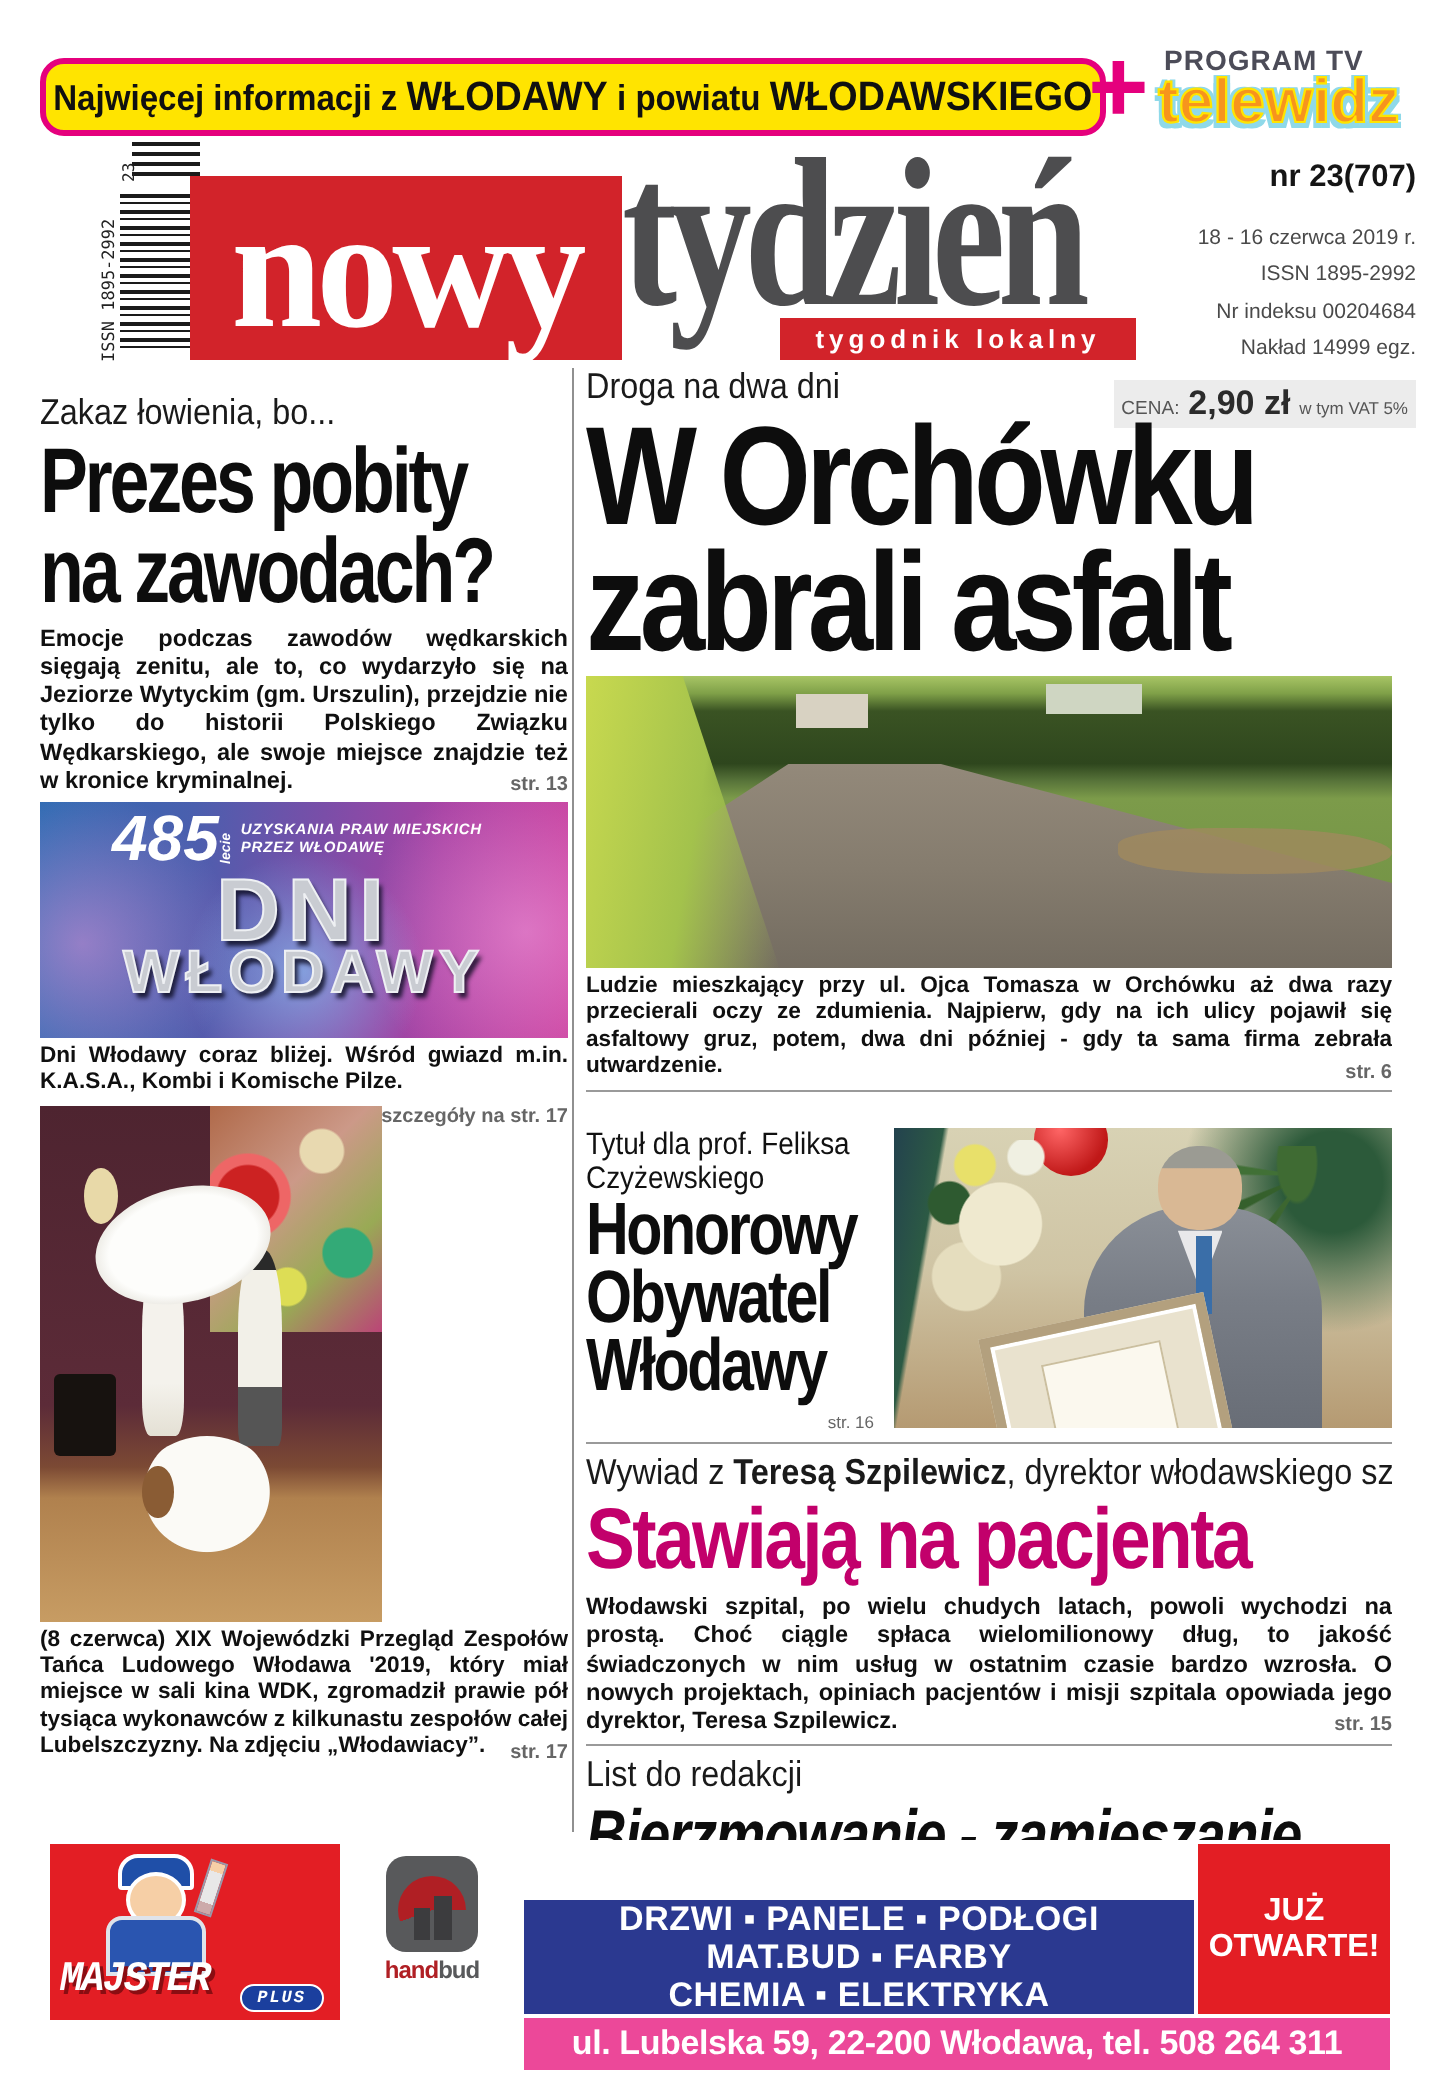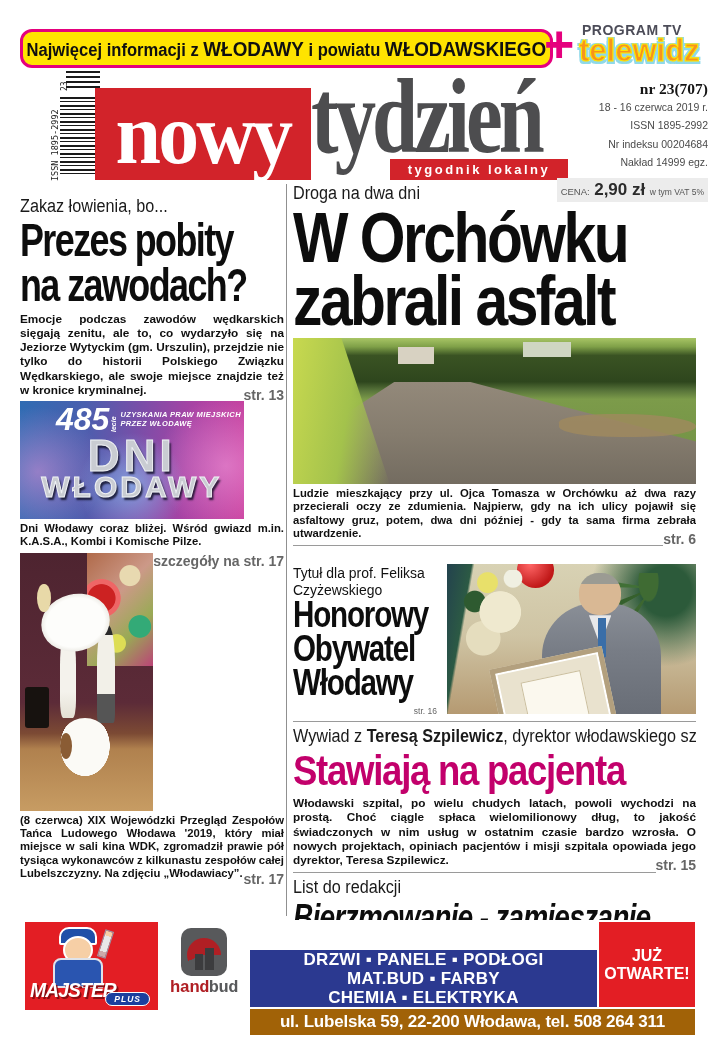--- a/index.html
+++ b/index.html
@@ -35,36 +35,36 @@
   
   .mast-red{position:absolute;left:95px;top:88px;width:216px;height:92px;background:#D2232A;
     display:flex;align-items:center;justify-content:center;}
   .mast-red span{font-family:"Liberation Serif",serif;font-weight:bold;color:#fff;font-size:86px;
     letter-spacing:-3px;transform:scaleX(.95);line-height:70px;}
   .mast-t2{position:absolute;left:311px;top:64px;font-family:"Liberation Serif",serif;font-weight:bold;
     color:#4D4D4F;font-size:106px;line-height:106px;letter-spacing:-5px;transform:scaleX(.78);transform-origin:0 0;white-space:nowrap;}
   .mast-strip{position:absolute;left:390px;top:159px;width:178px;height:21px;background:#D2232A;
     color:#fff;font-weight:bold;font-size:13px;letter-spacing:2.5px;text-align:center;line-height:21px;}
   .mast-info{position:absolute;right:8px;top:80px;width:170px;text-align:right;}
-  .mi-issue{font-weight:bold;font-size:15.5px;color:#151515;margin-bottom:0;font-family:Liberation Serif, serif;}
+  .mi-issue{font-weight:bold;font-size:15.5px;color:#151515;margin-bottom:12px;}
   .mi-line{font-size:10.5px;color:#4a4a4a;line-height:1.75;}
   .mi-price{display:inline-block;background:#ececec;margin-top:6px;padding:2px 4px;}
   .mi-price .lbl{font-size:9.5px;color:#555;}
   .mi-price .val{font-size:17px;font-weight:bold;color:#2b2b2b;}
   .mi-price .vat{font-size:8.5px;color:#555;}
 
   
   .vdiv{position:absolute;left:286px;top:184px;width:1px;height:732px;background:#909090;}
   .colL{position:absolute;left:20px;top:196px;width:264px;height:736px;overflow:hidden;}
   .colR{position:absolute;left:293px;top:183px;width:403px;height:737px;overflow:hidden;}
 
   .kicker{font-size:18px;color:#1a1a1a;transform:scaleX(.9);transform-origin:0 0;white-space:nowrap;line-height:20px;}
   .hl{font-weight:bold;color:#0d0d0d;}
   .hl .line{display:block;transform-origin:0 50%;white-space:nowrap;}
-  .pref{font-size:14px;color:#666;float:right;margin-top:4px;}
+  .pref{font-size:10px;color:#666;float:right;margin-top:4px;}
   .lead{font-weight:bold;font-size:11.8px;line-height:1.2;text-align:justify;color:#101010;margin-top:4px;}
   .capt{font-weight:bold;font-size:11.3px;line-height:1.18;text-align:justify;color:#101010;}
   .hr{border:none;border-top:1px solid #9a9a9a;margin:5px 0 4px 0;}
 
   .hl-prezes{font-size:46px;line-height:45px;letter-spacing:-2px;margin-top:2px;}
   .hl-prezes .line{transform:scaleX(.78);}
   .hl-orch{font-size:70px;line-height:63px;letter-spacing:-3px;margin-top:4px;}
   .hl-orch .line{transform:scaleX(.84);}
   .hl-ludowe{font-size:38px;line-height:40px;letter-spacing:-1px;margin-top:6px;}
   .hl-ludowe .line{transform:scaleX(.79);}
@@ -151,45 +151,45 @@
   
   .hono-row{display:flex;margin-top:18px;}
   .hono-txt{width:154px;flex:none;}
   .hono-kick{font-size:15.5px;line-height:17px;transform:scaleX(.9);transform-origin:0 0;white-space:nowrap;}
   .hono-ref{display:block;text-align:right;font-size:8.5px;color:#666;margin-top:6px;margin-right:10px;}
 
   .szpital-kick b{font-weight:bold;}
 
   
   .ad{position:absolute;left:25px;top:922px;width:670px;height:88px;display:flex;gap:2px;background:#fff;}
-  .ad-majster{position:relative;width:133px;flex:none;background:#E31E24;overflow:hidden;}
+  .ad-majster{position:relative;width:145px;flex:none;background:#E31E24;overflow:hidden;font-family:Liberation Mono, monospace;}
   .m-cap{position:absolute;left:34px;top:5px;width:34px;height:14px;background:#1f4fa8;border-radius:10px 10px 2px 2px;border:2px solid #fff;}
   .m-face{position:absolute;left:38px;top:14px;width:26px;height:24px;background:#f6cfa6;border-radius:50%;border:2px solid #fff;}
   .m-body{position:absolute;left:28px;top:36px;width:46px;height:26px;background:#2a55b0;border-radius:8px 8px 0 0;border:2px solid #dfe3ea;}
   .m-pencil{position:absolute;left:76px;top:8px;width:7px;height:26px;background:linear-gradient(180deg,#f6cfa6 0 18%,#e8e8e8 18% 80%,#caa 80%);transform:rotate(18deg);border:1px solid #99a;}
   .m-name{position:absolute;left:5px;bottom:8px;font-style:italic;font-weight:bold;font-size:21px;color:#fff;
       letter-spacing:-1px;text-shadow:2px 2px 0 #8a0d12;transform:scaleX(.92);transform-origin:0 100%;}
   .m-plus{position:absolute;right:8px;bottom:4px;background:#1b3f9e;color:#fff;font-style:italic;font-weight:bold;
       font-size:8.5px;padding:1px 8px;border-radius:7px;border:1px solid #fff;letter-spacing:1px;}
   .ad-handbud{width:88px;flex:none;background:#fff;text-align:center;}
   .hb-logo{position:relative;width:46px;height:48px;margin:6px auto 2px;background:#58595b;border-radius:10px;overflow:hidden;}
   .hb-arc{position:absolute;left:6px;top:10px;width:34px;height:34px;border-radius:50%;
       background:conic-gradient(from 250deg,#b01f24 0 200deg,rgba(0,0,0,0) 200deg);}
   .hb-b1{position:absolute;left:14px;bottom:6px;width:8px;height:16px;background:#3c3c3e;}
   .hb-b2{position:absolute;left:24px;bottom:6px;width:9px;height:22px;background:#3c3c3e;}
-  .hb-name{font-weight:bold;font-size:17px;letter-spacing:-.5px;font-family:Liberation Mono, monospace;}
+  .hb-name{font-weight:bold;font-size:12px;letter-spacing:-.5px;}
   .hb-name .p1{color:#b01f24;}
   .hb-name .p2{color:#58595b;}
   .ad-right{flex:1;display:flex;flex-direction:column;gap:2px;}
   .ad-toprow{flex:1;display:flex;gap:2px;}
   .ad-blue{flex:1;background:#2B3990;color:#fff;display:flex;flex-direction:column;align-items:center;justify-content:center;
       font-weight:bold;font-size:17px;line-height:19px;letter-spacing:.3px;margin-top:28px;}
   .ad-juz{width:96px;flex:none;background:#E31E24;color:#fff;display:flex;flex-direction:column;align-items:center;justify-content:center;
       font-weight:bold;font-size:16px;line-height:18px;}
-  .ad-addr{height:26px;background:#a16207;color:#fff;font-weight:bold;font-size:17px;line-height:26px;text-align:center;letter-spacing:-.2px;}
+  .ad-addr{height:26px;background:#ec4899;color:#fff;font-weight:bold;font-size:17px;line-height:26px;text-align:center;letter-spacing:-.2px;}
 </style>
 </head>
 <body>
 
 <div id="page">
 
   <div class="top-banner">
     <div class="inner"><span>Najwięcej informacji z </span><span class="big">WŁODAWY</span><span> i powiatu </span><span class="big">WŁODAWSKIEGO</span></div>
   </div>
 

